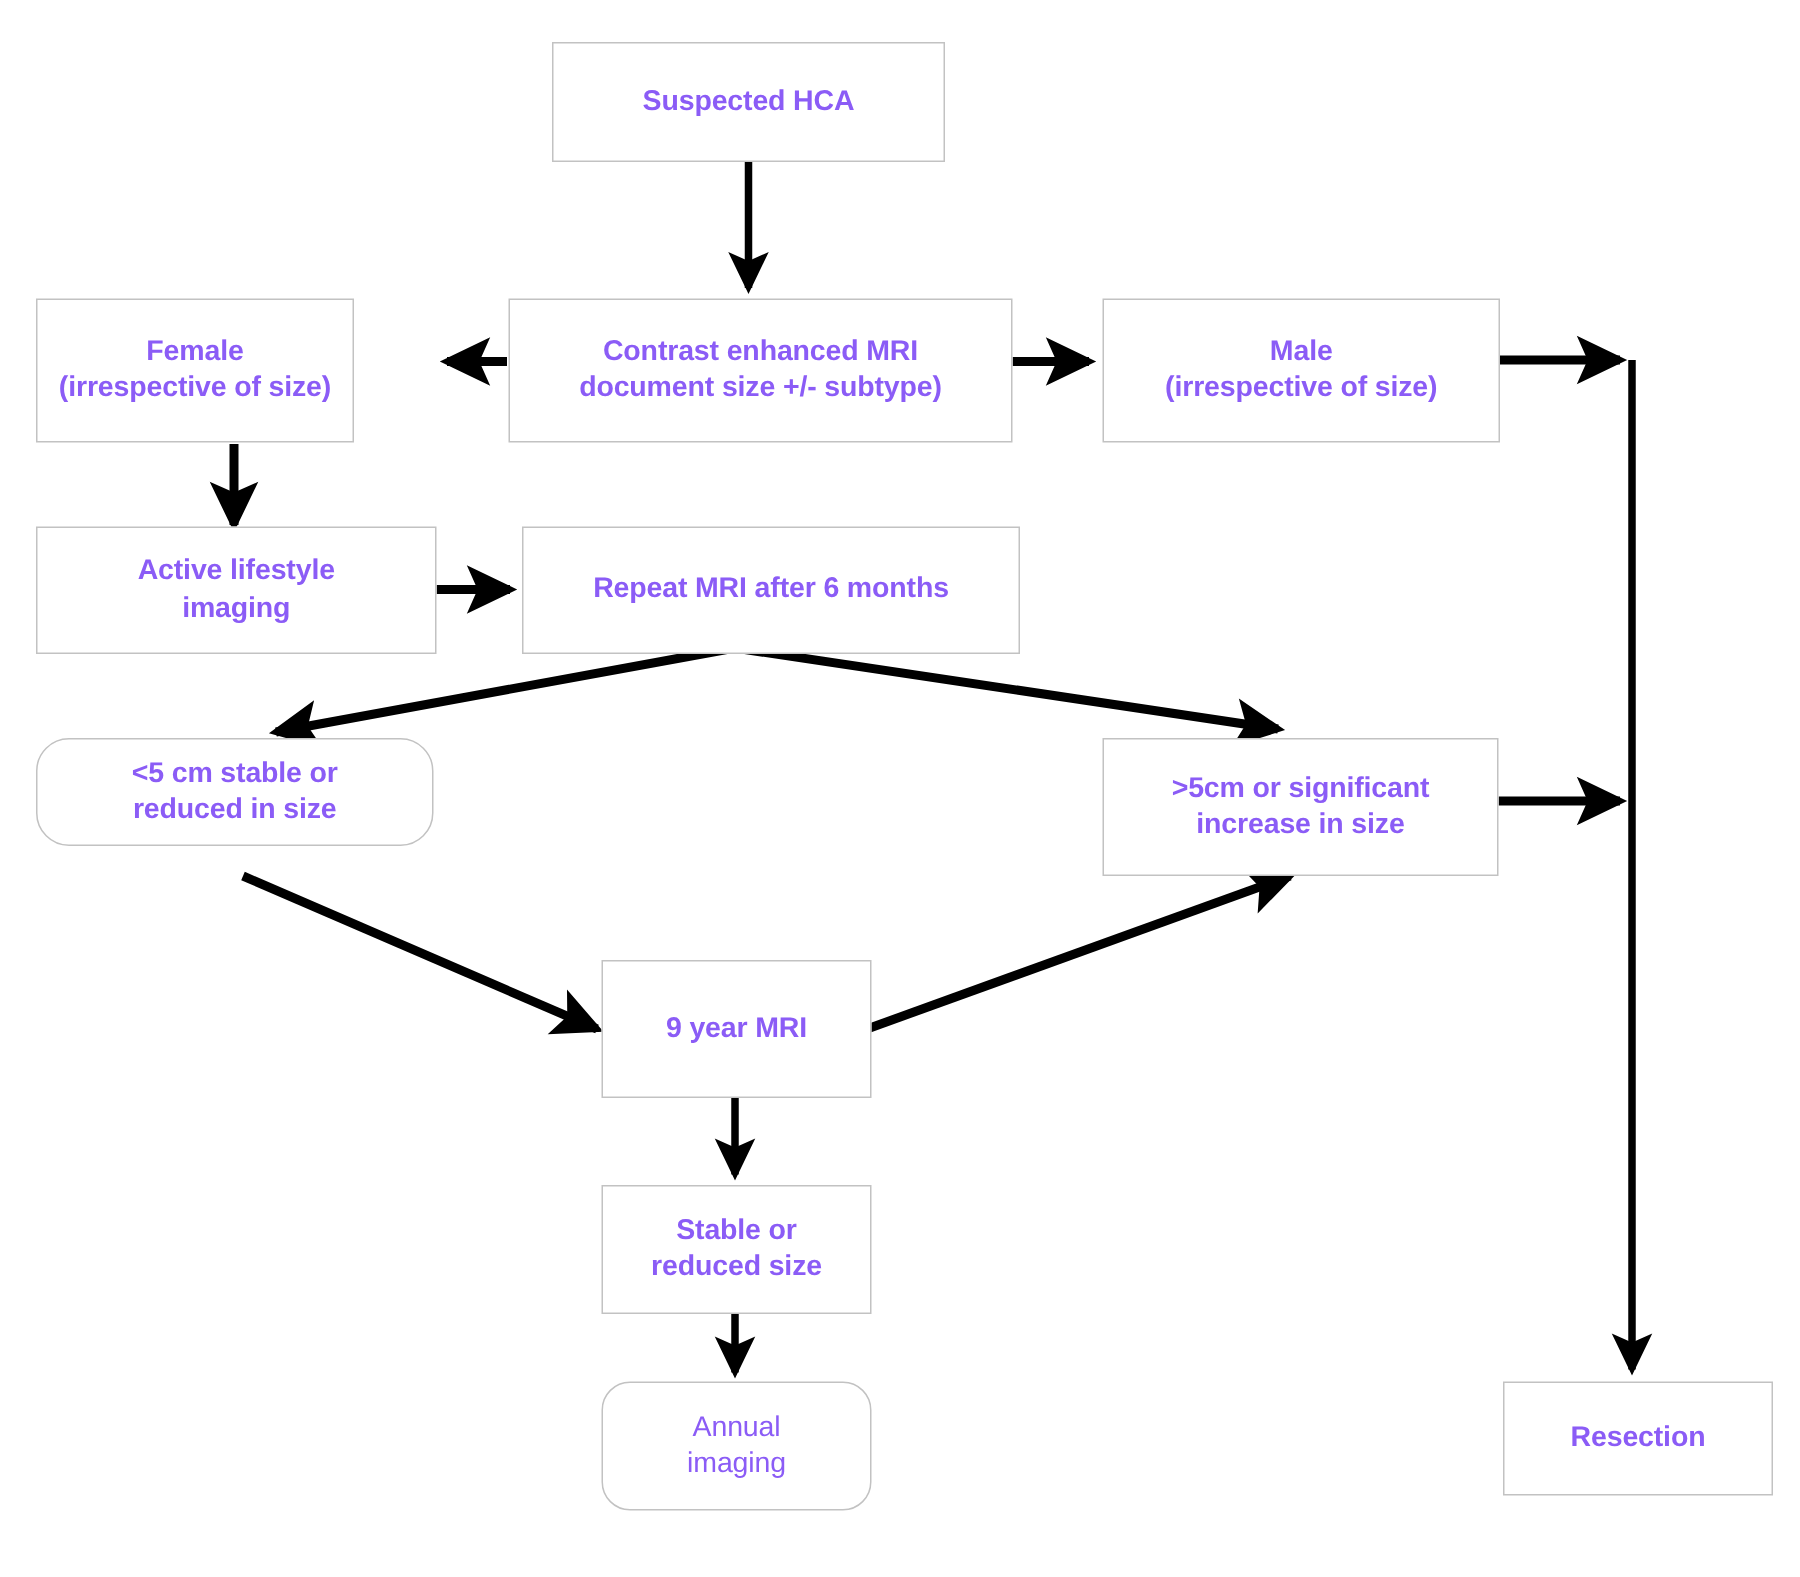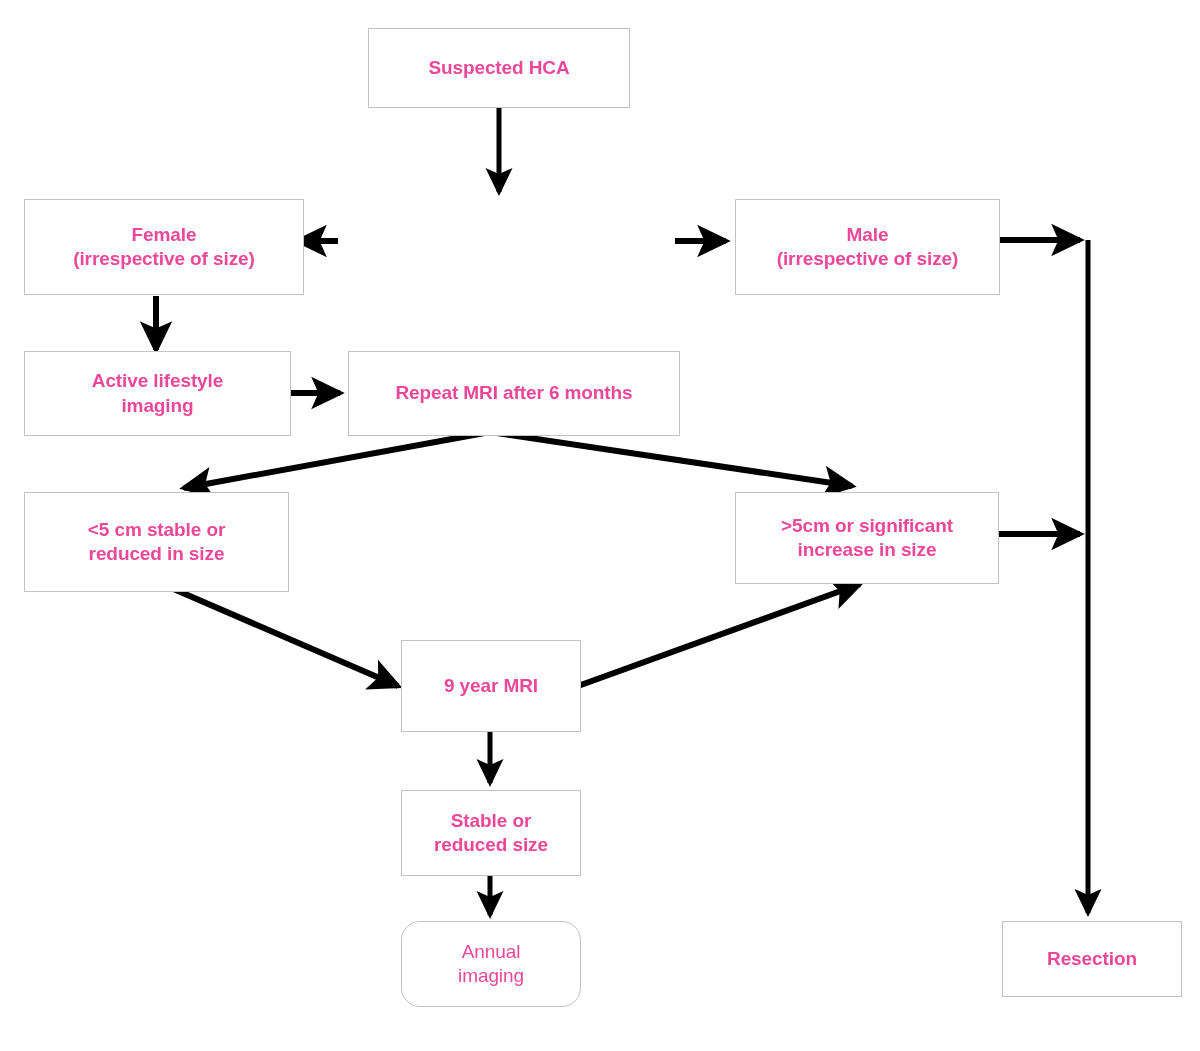--- a/index.html
+++ b/index.html
@@ -28,21 +28,21 @@
   }
   .node {
     position: absolute;
     box-sizing: border-box;
     border: 1.5px solid #c2c2c2;
     background: #ffffff;
     display: flex;
     align-items: center;
     justify-content: center;
     text-align: center;
-    color: #ec4899;
+    color: #8b5cf6;
     font-family: "Liberation Sans", sans-serif;
     font-weight: bold;
     font-size: 19px;
     line-height: 1.28;
     letter-spacing: -0.1px;
     z-index: 2;
   }
   .node .node-label {
     display: block;
     padding: 0 8px;
@@ -93,41 +93,45 @@
 
     <line x1="999" y1="534" x2="1080" y2="534" stroke="#000000" stroke-width="6" marker-end="url(#ah-thick)"></line>
 
     <line x1="1088" y1="240" x2="1088" y2="913" stroke="#000000" stroke-width="5" marker-end="url(#ah-thick)"></line>
   </svg>
 
   <div class="node" style="left:368px; top:28px; width:262px; height:80px;">
     <span class="node-label">Suspected HCA</span>
   </div>
 
-  <div class="node" style="left:24px; top:199px; width:280px; height:96px;">
+  <div class="node" style="left:24px; top:199px; width:212px; height:96px;">
     <span class="node-label">Female
 (irrespective of size)</span>
   </div>
 
+  <div class="node" style="left:339px; top:199px; width:336px; height:96px;">
+    <span class="node-label">Contrast enhanced MRI
+document size +/- subtype)</span>
+  </div>
 
   <div class="node" style="left:735px; top:199px; width:265px; height:96px;">
     <span class="node-label">Male
 (irrespective of size)</span>
   </div>
 
   <div class="node" style="left:24px; top:351px; width:267px; height:85px;">
     <span class="node-label">Active lifestyle
 imaging</span>
   </div>
 
   <div class="node" style="left:348px; top:351px; width:332px; height:85px;align-items:center;">
     <span class="node-label">Repeat MRI after 6 months</span>
   </div>
 
-  <div class="node" style="left:24px; top:492px; width:265px; height:100px;">
+  <div class="node" style="left:24px; top:492px; width:265px; height:72px;border-radius:22px;">
     <span class="node-label">&lt;5 cm stable or
 reduced in size</span>
   </div>
 
   <div class="node" style="left:735px; top:492px; width:264px; height:92px;">
     <span class="node-label">&gt;5cm or significant
 increase in size</span>
   </div>
 
   <div class="node" style="left:401px; top:640px; width:180px; height:92px;">

